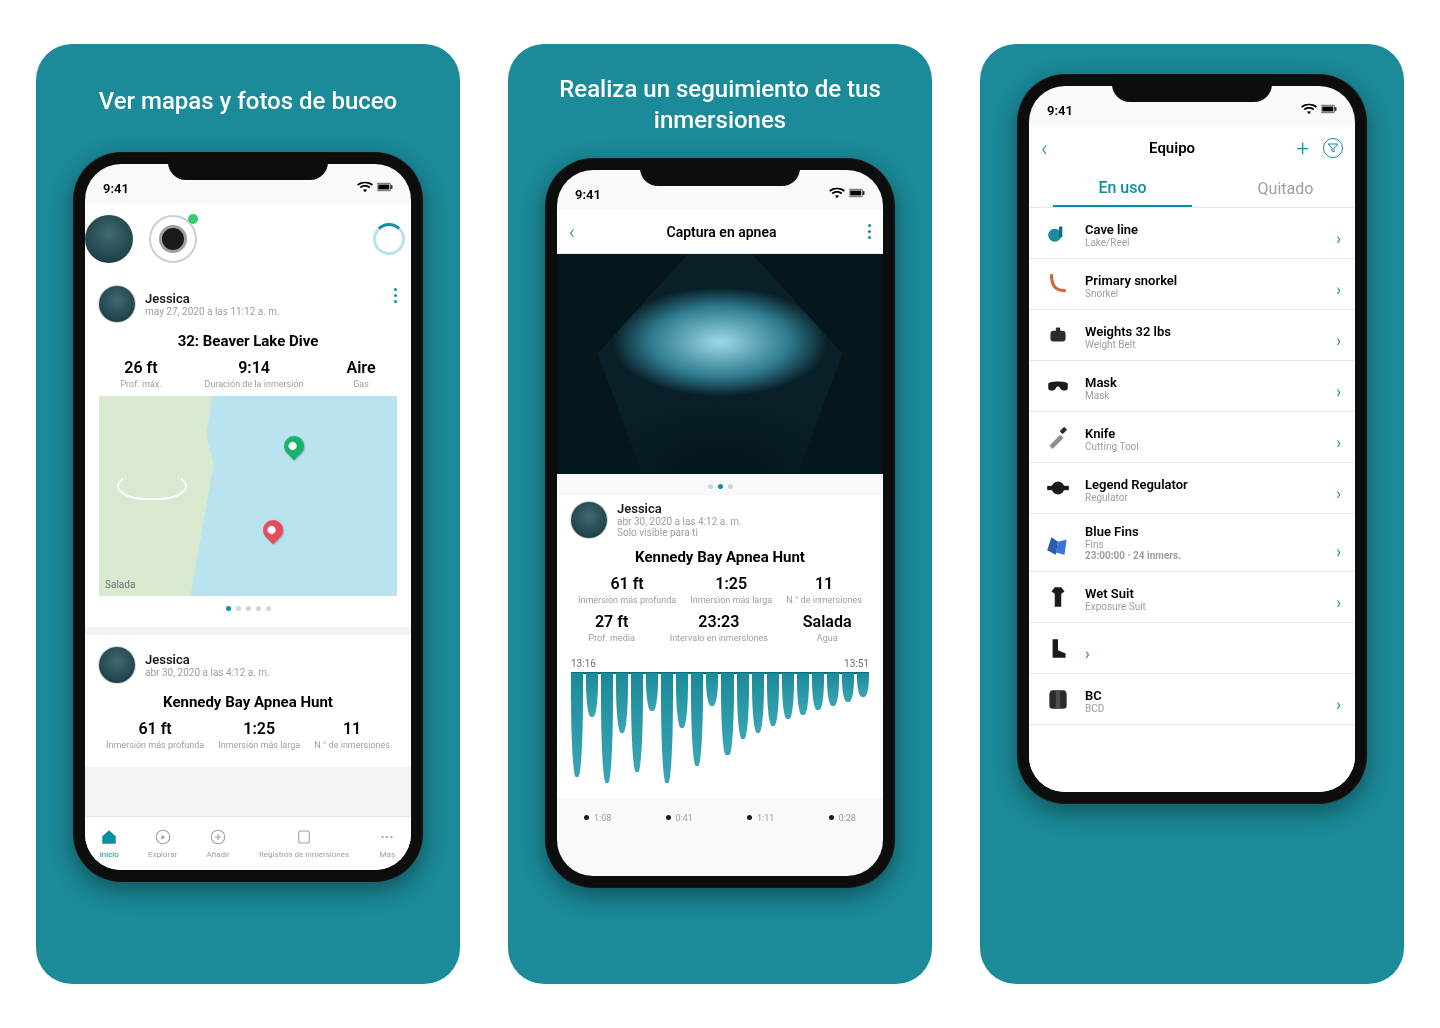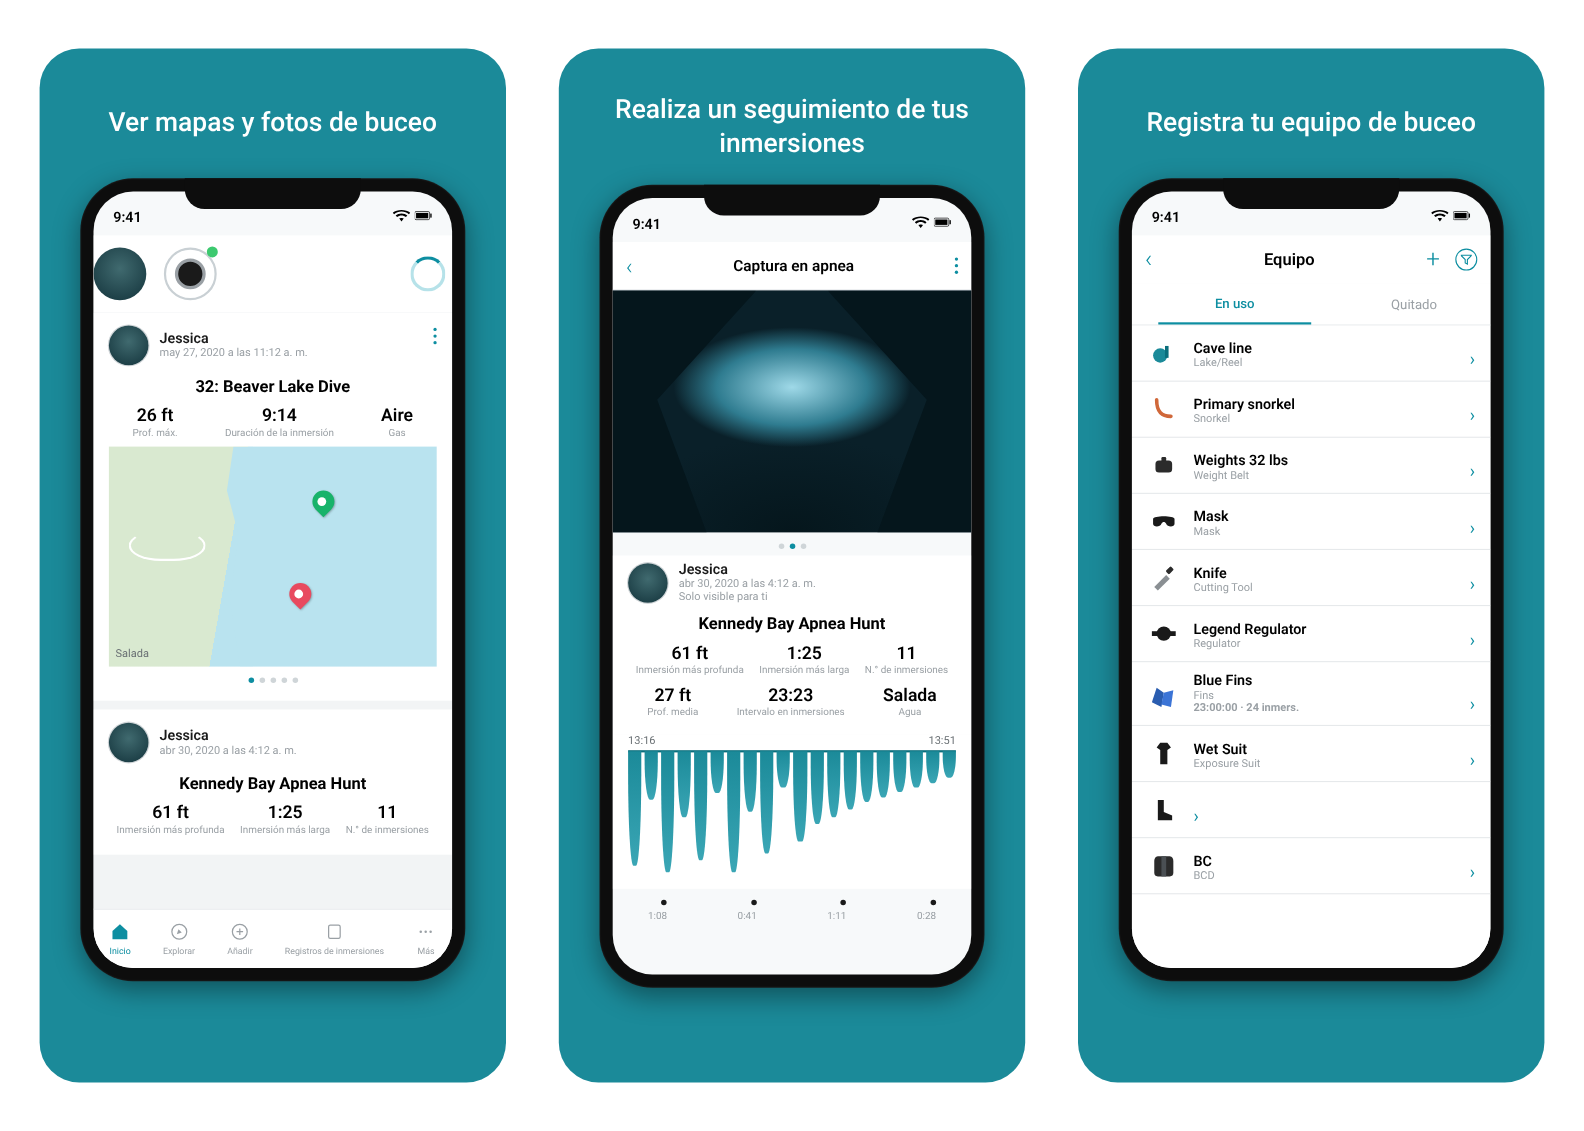--- a/index.html
+++ b/index.html
@@ -32,21 +32,21 @@
     gap: 48px;
     padding: 44px 36px 0;
     align-items: flex-start;
     justify-content: flex-start;
   }
   .panel {
     width: 490px;
     height: 940px;
     background: var(--teal-bg);
     border-radius: 36px;
-    padding: 40px 28px 0;
+    padding: 30px 28px 0;
     display: flex;
     flex-direction: column;
     align-items: center;
     overflow: hidden;
     position: relative;
   }
   .panel-title {
     color: #fff;
     font-size: 24px;
     font-weight: 500;
@@ -192,34 +192,34 @@
   .hero-count{position:absolute;right:8px;bottom:6px;color:#cfd5d8;font-size:10px;background:rgba(0,0,0,.4);padding:1px 4px;border-radius:3px;}
   .stats2 { background:#fff; padding:0 14px 8px;}
   .chart {
     height:140px; background:#fff; position:relative; padding:0 14px;
   }
   .chart-times{display:flex;justify-content:space-between;font-size:10px;color:#6a7074;margin-bottom:4px;}
   .bars{position:relative;height:110px;display:flex;align-items:flex-start;gap:3px;}
   .bars .b{flex:1;background:linear-gradient(to bottom, var(--chart-fill), #3aa6b5);border-bottom-left-radius:40% 80%;border-bottom-right-radius:40% 80%;}
   .chart-base{position:absolute;left:14px;right:14px;top:14px;height:2px;background:var(--teal-dark);}
   .axis{height:40px;display:flex;justify-content:space-around;align-items:center;font-size:9px;color:var(--text-muted);}
-  .axis .ax{display:flex;flex-direction:column;align-items:flex-end;gap:5px;}
+  .axis .ax{display:flex;flex-direction:row;align-items:center;gap:5px;}
   .axis .bullet{width:5px;height:5px;border-radius:50%;background:#1a1a1a;}
   
   .nav3 {
     height:44px;display:flex;align-items:center;justify-content:space-between;padding:0 12px;background:#fff;
   }
   .nav3 .chev{color:var(--teal-accent);font-size:22px;font-weight:300;}
   .nav3 .title{font-weight:600;font-size:15px;}
   .nav3 .actions{display:flex;gap:14px;align-items:center;color:var(--teal-accent);}
   .nav3 .plus{font-size:22px;font-weight:300;}
   .nav3 .filter{width:20px;height:20px;border:1.5px solid var(--teal-accent);border-radius:50%;display:flex;align-items:center;justify-content:center;}
   .nav3 .filter svg{width:10px;height:10px;}
   .tabs3{height:38px;display:flex;background:#fff;border-bottom:1px solid var(--divider);}
-  .tabs3 .t{flex:1;display:flex;align-items:center;justify-content:center;font-size:12px;color:var(--text-muted);margin-left:24px;}
+  .tabs3 .t{flex:1;display:flex;align-items:center;justify-content:center;font-size:16px;color:var(--text-muted);margin-left:24px;}
   .tabs3 .t.on{color:var(--teal-accent);border-bottom:2px solid var(--teal-accent);font-weight:500;}
   .gear-list{flex:1;overflow:hidden;background:#fff;}
   .gear-item{
     display:flex;align-items:flex-end;gap:12px;padding:10px 14px;
     border-bottom:1px solid var(--divider);
   }
   .gear-item .ico{width:30px;height:30px;display:flex;align-items:center;justify-content:center;}
   .gear-item .ico svg{width:26px;height:26px;}
   .gear-item .txt{flex:1;display:flex;flex-direction:column;}
   .gear-item .name{font-size:13px;font-weight:600;color:#000;}
@@ -497,21 +497,20 @@
           <div class="ax">
               <span class="bullet"></span>
               <span>0:28</span>
             </div>
         </div>
       </div>
     </div>
   </div>
 
   <div class="panel">
-    <div class="panel-title">Registra tu equipo de buceo</div>
     <div class="phone">
       <div class="notch"></div>
       <div class="screen">
         <div class="statusbar">
           <span>9:41</span>
           <span class="right">
             <span><svg class="wifi" viewBox="0 0 24 16">
                   <path d="M12 16l-3-4c1-1 5-1 6 0zM4 8c4-4 12-4 16 0l-2 2c-3-3-9-3-12 0zM0 4C6-1 18-1 24 4l-2 2C17 1 7 1 2 6z" fill="#000"></path>
                 </svg></span>
             <span><svg class="battery" viewBox="0 0 26 12">

